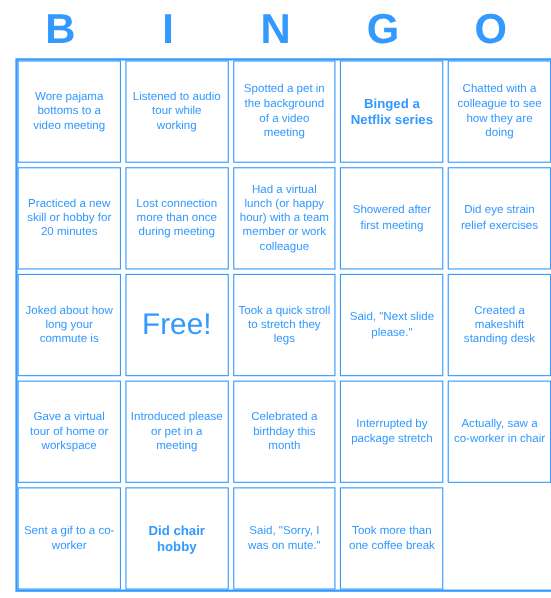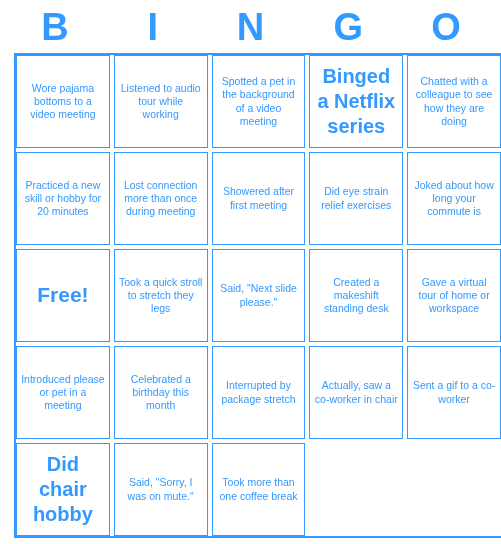--- a/index.html
+++ b/index.html
@@ -42,25 +42,25 @@
       align-items: center;
       justify-content: center;
       padding: 4px;
       text-align: center;
       color: #3399ff;
       font-size: 10.5px;
       line-height: 1.25;
       min-height: 88px;
     }
     .bingo-cell.free {
-      font-size: 21px;
-      font-weight: bold;
+      font-size: 27px;
+      font-weight: normal;
     }
     .bingo-cell.large-text {
-      font-size: 20px;
+      font-size: 12px;
       font-weight: bold;
     }
   </style>
 </head>
 <body>
 
 <div class="bingo-header">
   <div class="bingo-letter">B</div>
   <div class="bingo-letter">I</div>
   <div class="bingo-letter">N</div>
@@ -69,20 +69,21 @@
 </div>
 
 <div class="bingo-grid" id="grid-container">
 <div class="bingo-cell">Wore pajama bottoms to a video meeting</div>
     <div class="bingo-cell">Listened to audio tour while working</div>
     <div class="bingo-cell">Spotted a pet in the background of a video meeting</div>
     <div class="bingo-cell large-text">Binged a Netflix series</div>
     <div class="bingo-cell">Chatted with a colleague to see how they are doing</div>
     <div class="bingo-cell">Practiced a new skill or hobby for 20 minutes</div>
     <div class="bingo-cell">Lost connection more than once during meeting</div>
+    <div class="bingo-cell">Had a virtual lunch (or happy hour) with a team member or work colleague</div>
     <div class="bingo-cell">Showered after first meeting</div>
     <div class="bingo-cell">Did eye strain relief exercises</div>
     <div class="bingo-cell">Joked about how long your commute is</div>
     <div class="bingo-cell free">Free!</div>
     <div class="bingo-cell">Took a quick stroll to stretch they legs</div>
     <div class="bingo-cell">Said, "Next slide please."</div>
     <div class="bingo-cell">Created a makeshift standing desk</div>
     <div class="bingo-cell">Gave a virtual tour of home or workspace</div>
     <div class="bingo-cell">Introduced please or pet in a meeting</div>
     <div class="bingo-cell">Celebrated a birthday this month</div>

